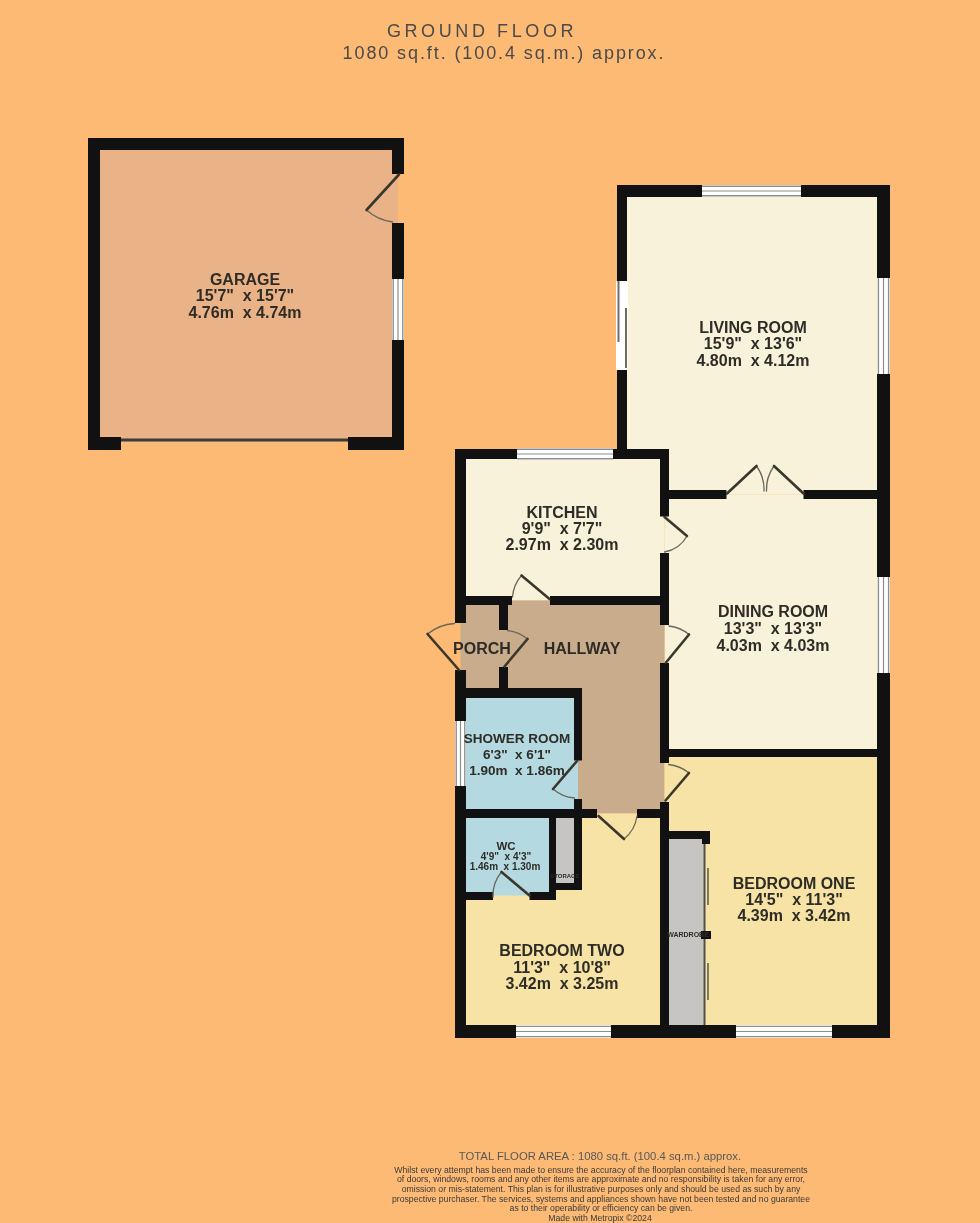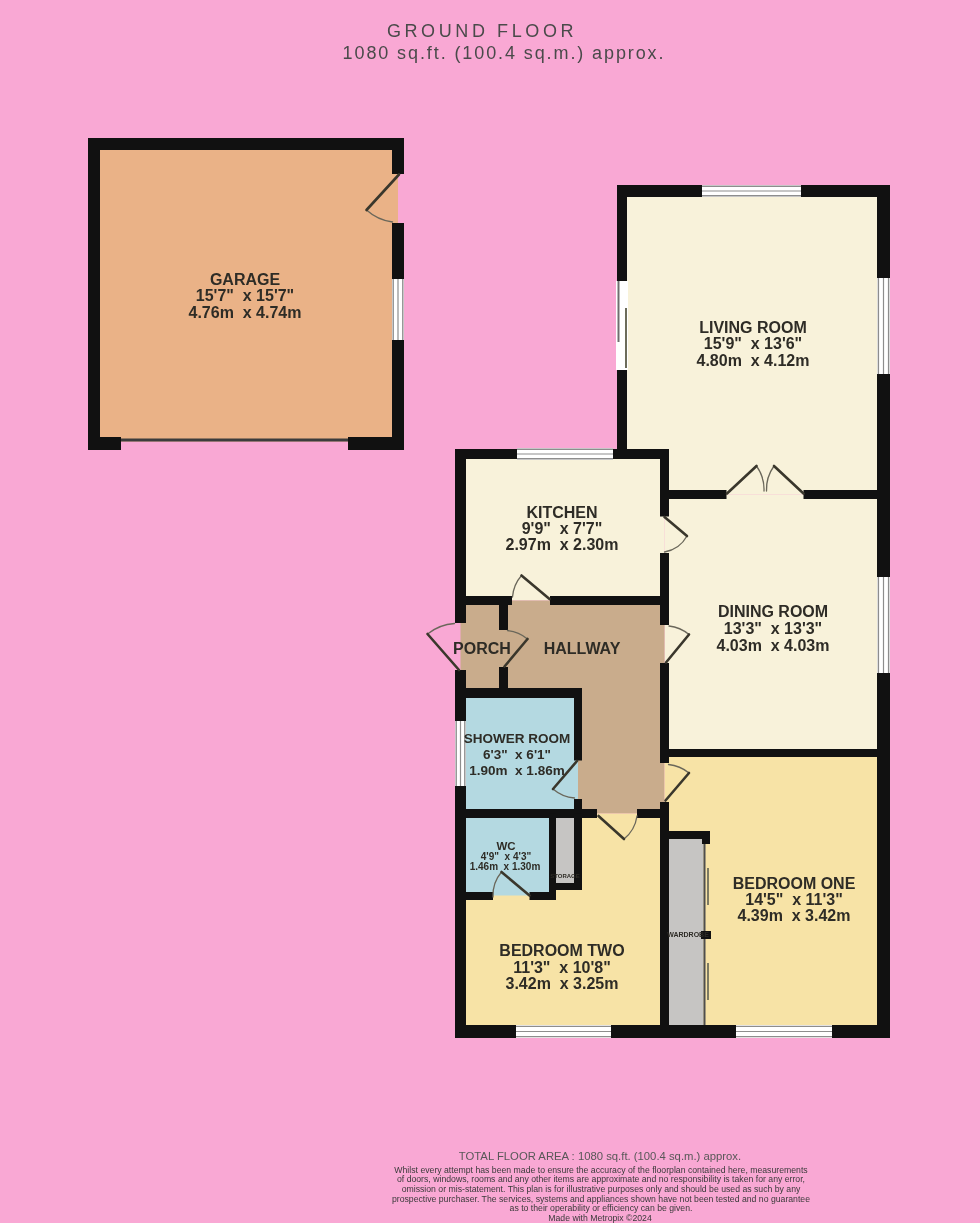--- a/index.html
+++ b/index.html
@@ -1,16 +1,16 @@
 <!DOCTYPE html>
 <html><head>
 <meta charset="utf-8">
 <style>
   html,body{margin:0;padding:0;background:#ffffff;}
-  #page{position:relative;width:980px;height:1223px;background:#f9a8d4;overflow:hidden;}
+  #page{position:relative;width:980px;height:1223px;background:#fdba74;overflow:hidden;}
   svg text{font-family:"Liberation Sans",sans-serif;}
 </style>
 </head>
 <body>
 <div id="page">
 <svg width="980" height="1223" viewBox="0 0 980 1223">
 
 <text x="482" y="37" text-anchor="middle" font-size="18" letter-spacing="3.6" fill="#4a4a4a">GROUND FLOOR</text>
 
 <text x="504" y="59" text-anchor="middle" font-size="18" letter-spacing="1.9" fill="#4a4a4a">1080 sq.ft. (100.4 sq.m.) approx.</text>

